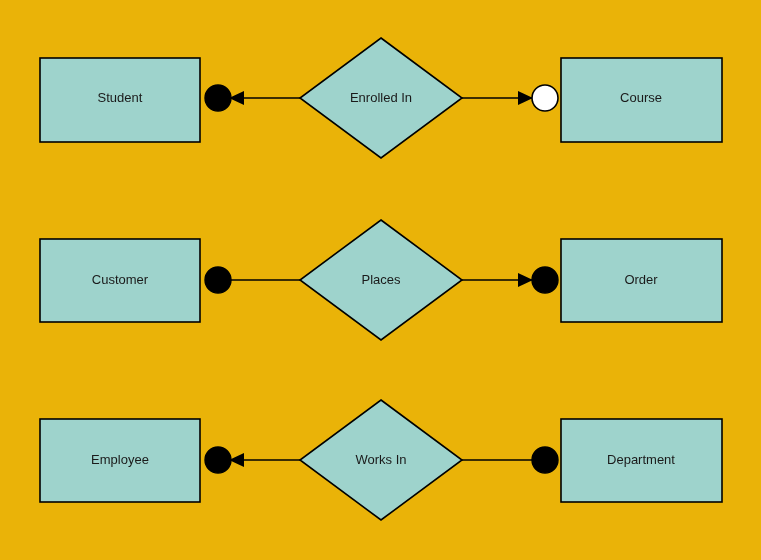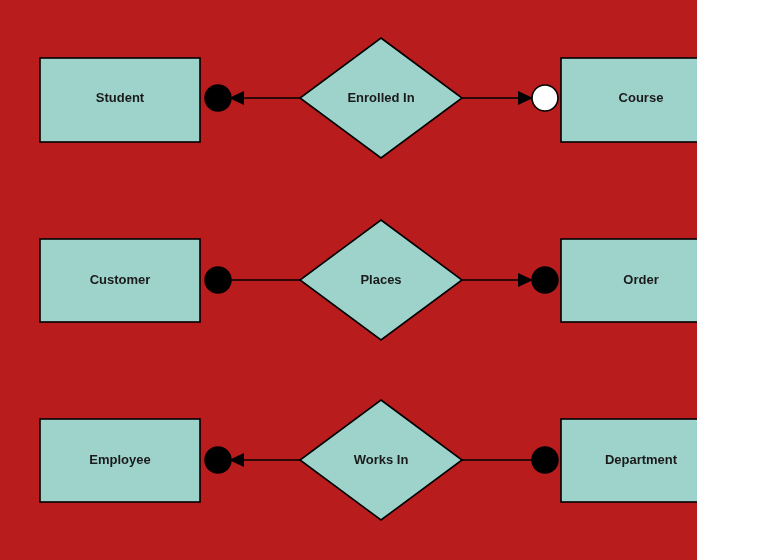--- a/index.html
+++ b/index.html
@@ -6,25 +6,24 @@
   html, body {
     margin: 0;
     padding: 0;
     background: #ffffff;
   }
   body {
     font-family: "Liberation Sans", sans-serif;
   }
   #canvas {
     position: relative;
-    width: 697px;
+    width: 761px;
     height: 560px;
-    background: #b91c1c;
+    background: #eab308;
     overflow: hidden;
-    font-weight: bold;
   }
   #canvas svg.diagram-layer {
     position: absolute;
     left: 0;
     top: 0;
     width: 761px;
     height: 560px;
   }
   .entity-rect {
     fill: #9ed3cc;

